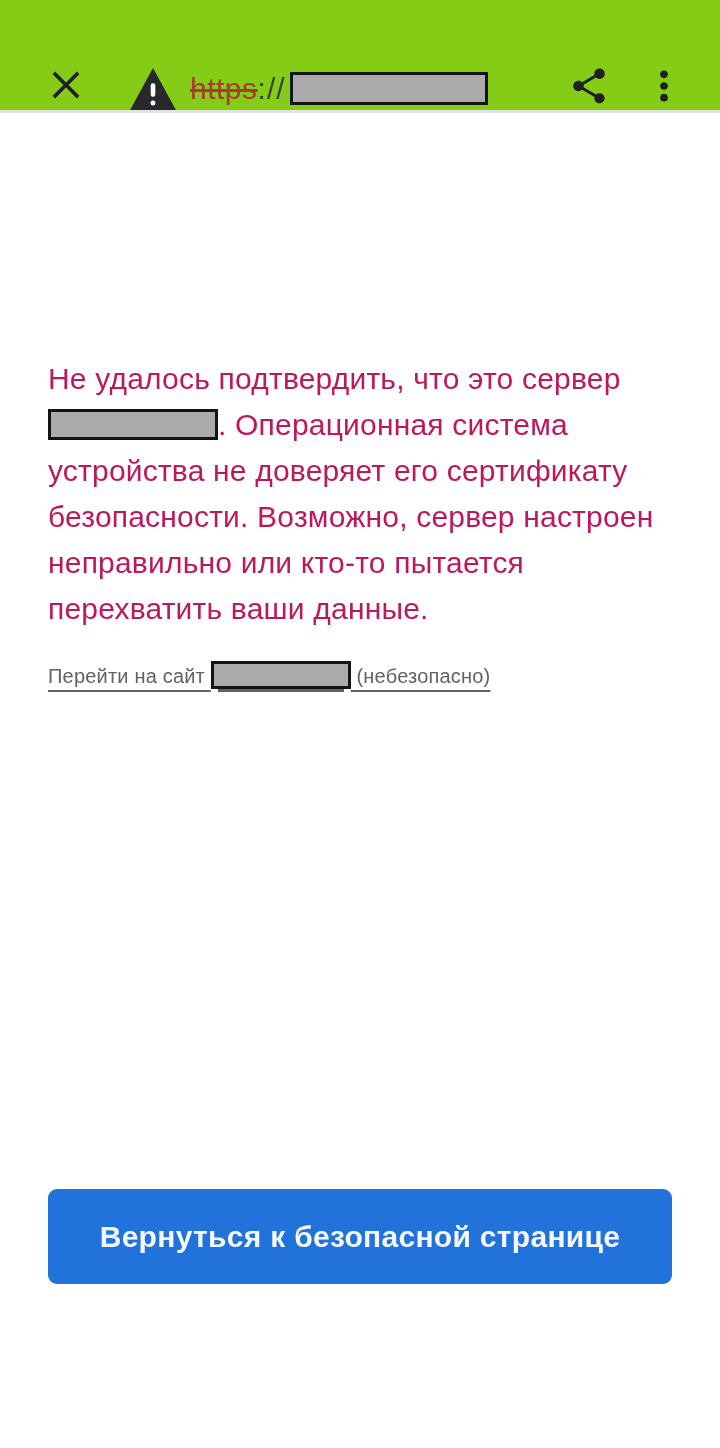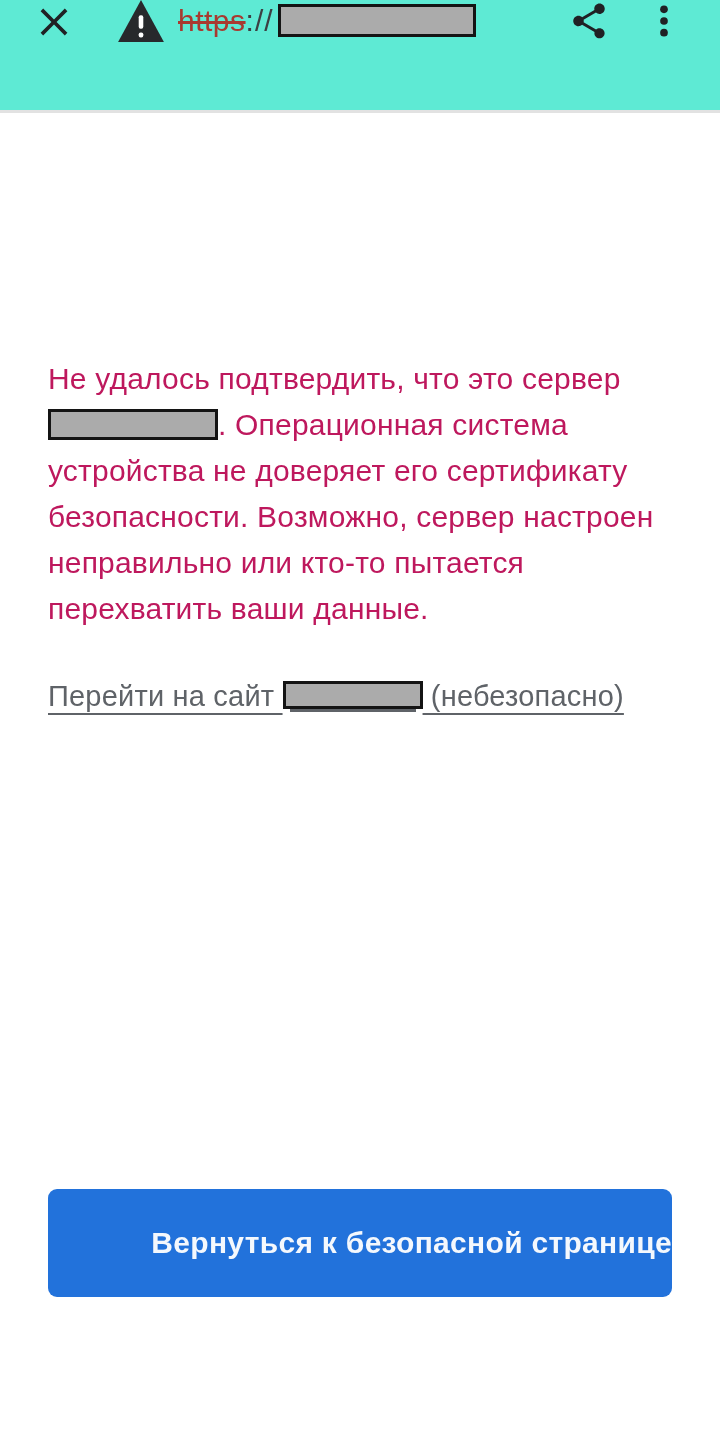--- a/index.html
+++ b/index.html
@@ -1,24 +1,24 @@
 <!DOCTYPE html>
 <html><head>
 <meta charset="utf-8">
 <style>
   * { margin:0; padding:0; box-sizing:border-box; }
   html,body { width:720px; height:1448px; background:#ffffff; overflow:hidden; }
   body { font-family:"Liberation Sans", sans-serif; position:relative; }
 
   
   .topbar {
-    height:113px; background:#5eead4;
+    height:113px; background:#84cc16;
     border-bottom:3px solid #e2e2e2;
-    display:flex; align-items:flex-start;
-    padding:0 36px 0 32px;
+    display:flex; align-items:flex-end;
+    padding:0 36px 0 44px;
   }
   .icon-btn {
     background:none; border:none; padding:0; cursor:pointer;
     display:flex; align-items:center; justify-content:center;
   }
   .url-area { display:flex; align-items:center; margin-left:42px; min-width:0; }
   .warn-wrap { display:flex; align-items:center; margin-right:14px; }
   .scheme {
     font-size:30px; color:#a83a30; letter-spacing:.5px;
     text-decoration:line-through; text-decoration-thickness:3px;
@@ -39,35 +39,35 @@
   }
 
   
   .content { padding:0 48px; }
   .message {
     margin-top:243px;
     font-size:30px; line-height:46px; color:#be185d; letter-spacing:.2px;
     max-width:624px;
   }
   .proceed {
-    display:inline-block; margin-top:44px;
-    font-size:29px; line-height:40px; color:#5f6368; letter-spacing:.2px;
+    display:inline-block; margin-top:24px;
+    font-size:20px; line-height:40px; color:#5f6368; letter-spacing:.2px;
     text-decoration:underline; text-decoration-thickness:2px; text-underline-offset:7px;
     cursor:pointer;
   }
 
   
   .actions { position:absolute; left:48px; right:48px; top:1189px; }
   .btn {
     display:block; width:100%; border:none; border-radius:9px;
     font-family:"Liberation Sans", sans-serif; font-weight:bold;
     font-size:30px; letter-spacing:.3px; cursor:pointer;
   }
   .btn-primary {
-    height:108px; background:#2272db; color:#f4f8fd;text-align:right;
+    height:95px; background:#2272db; color:#f4f8fd;
   }
   .btn-secondary {
     height:96px; margin-top:26px; background:#f6f8f9; color:#5e6267;
   }
 </style>
 </head>
 <body>
 
 <header class="topbar">
   <button class="icon-btn">

